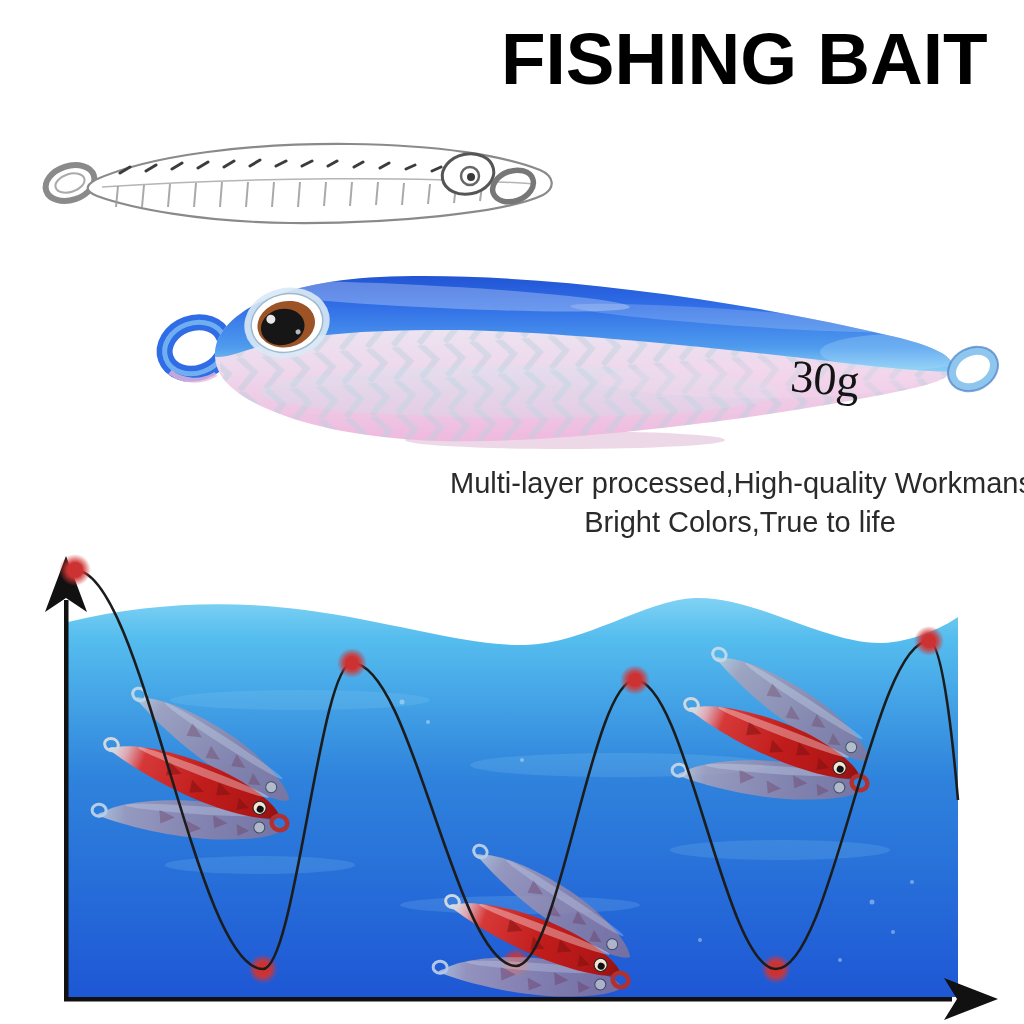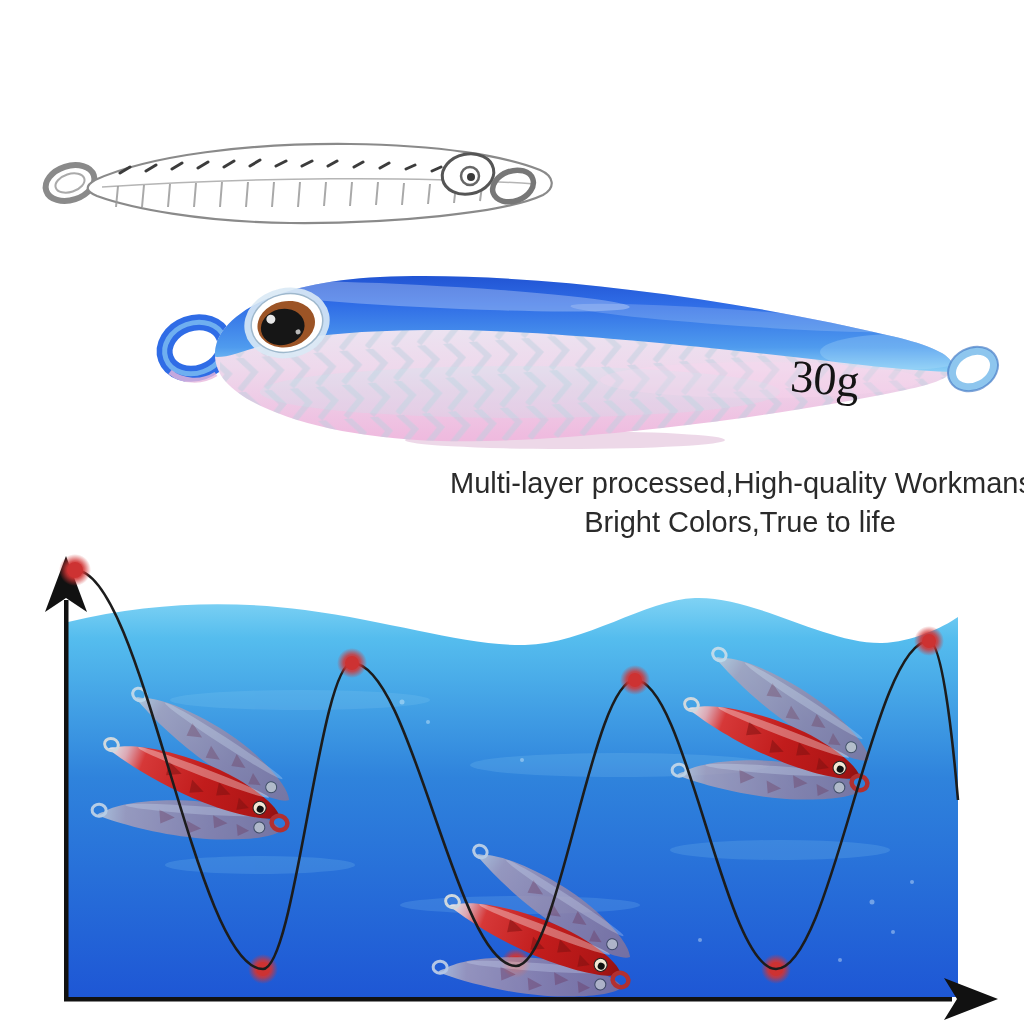--- a/index.html
+++ b/index.html
@@ -23,20 +23,21 @@
     font-family:"Liberation Serif",serif;
     font-size:46px;
     fill:var(--weight-text,#141414);
   }
 </style>
 </head>
 <body>
 
 <div id="stage">
 
+  <div class="abs" id="page-title">FISHING BAIT</div>
 
   <svg class="abs" style="left:0;top:130px" width="640" height="110" viewBox="0 130 640 110">
     <g style="stroke:var(--sketch-stroke,#8a8a8a)">
 
       <ellipse cx="70" cy="183" rx="25" ry="17" fill="none" stroke-width="6" transform="rotate(-18 70 183)"></ellipse>
       <ellipse cx="70" cy="183" rx="15" ry="9" fill="#fff" stroke="#aaa" stroke-width="2" transform="rotate(-18 70 183)"></ellipse>
 
       <path d="M 95,180 C 150,155 250,143 350,144 C 440,145 505,156 540,170
                C 554,176 556,188 543,195 C 505,213 390,224 290,223
                C 200,222 130,208 97,196 C 85,191 85,186 95,180 Z" fill="#ffffff" stroke-width="2.2"></path>

